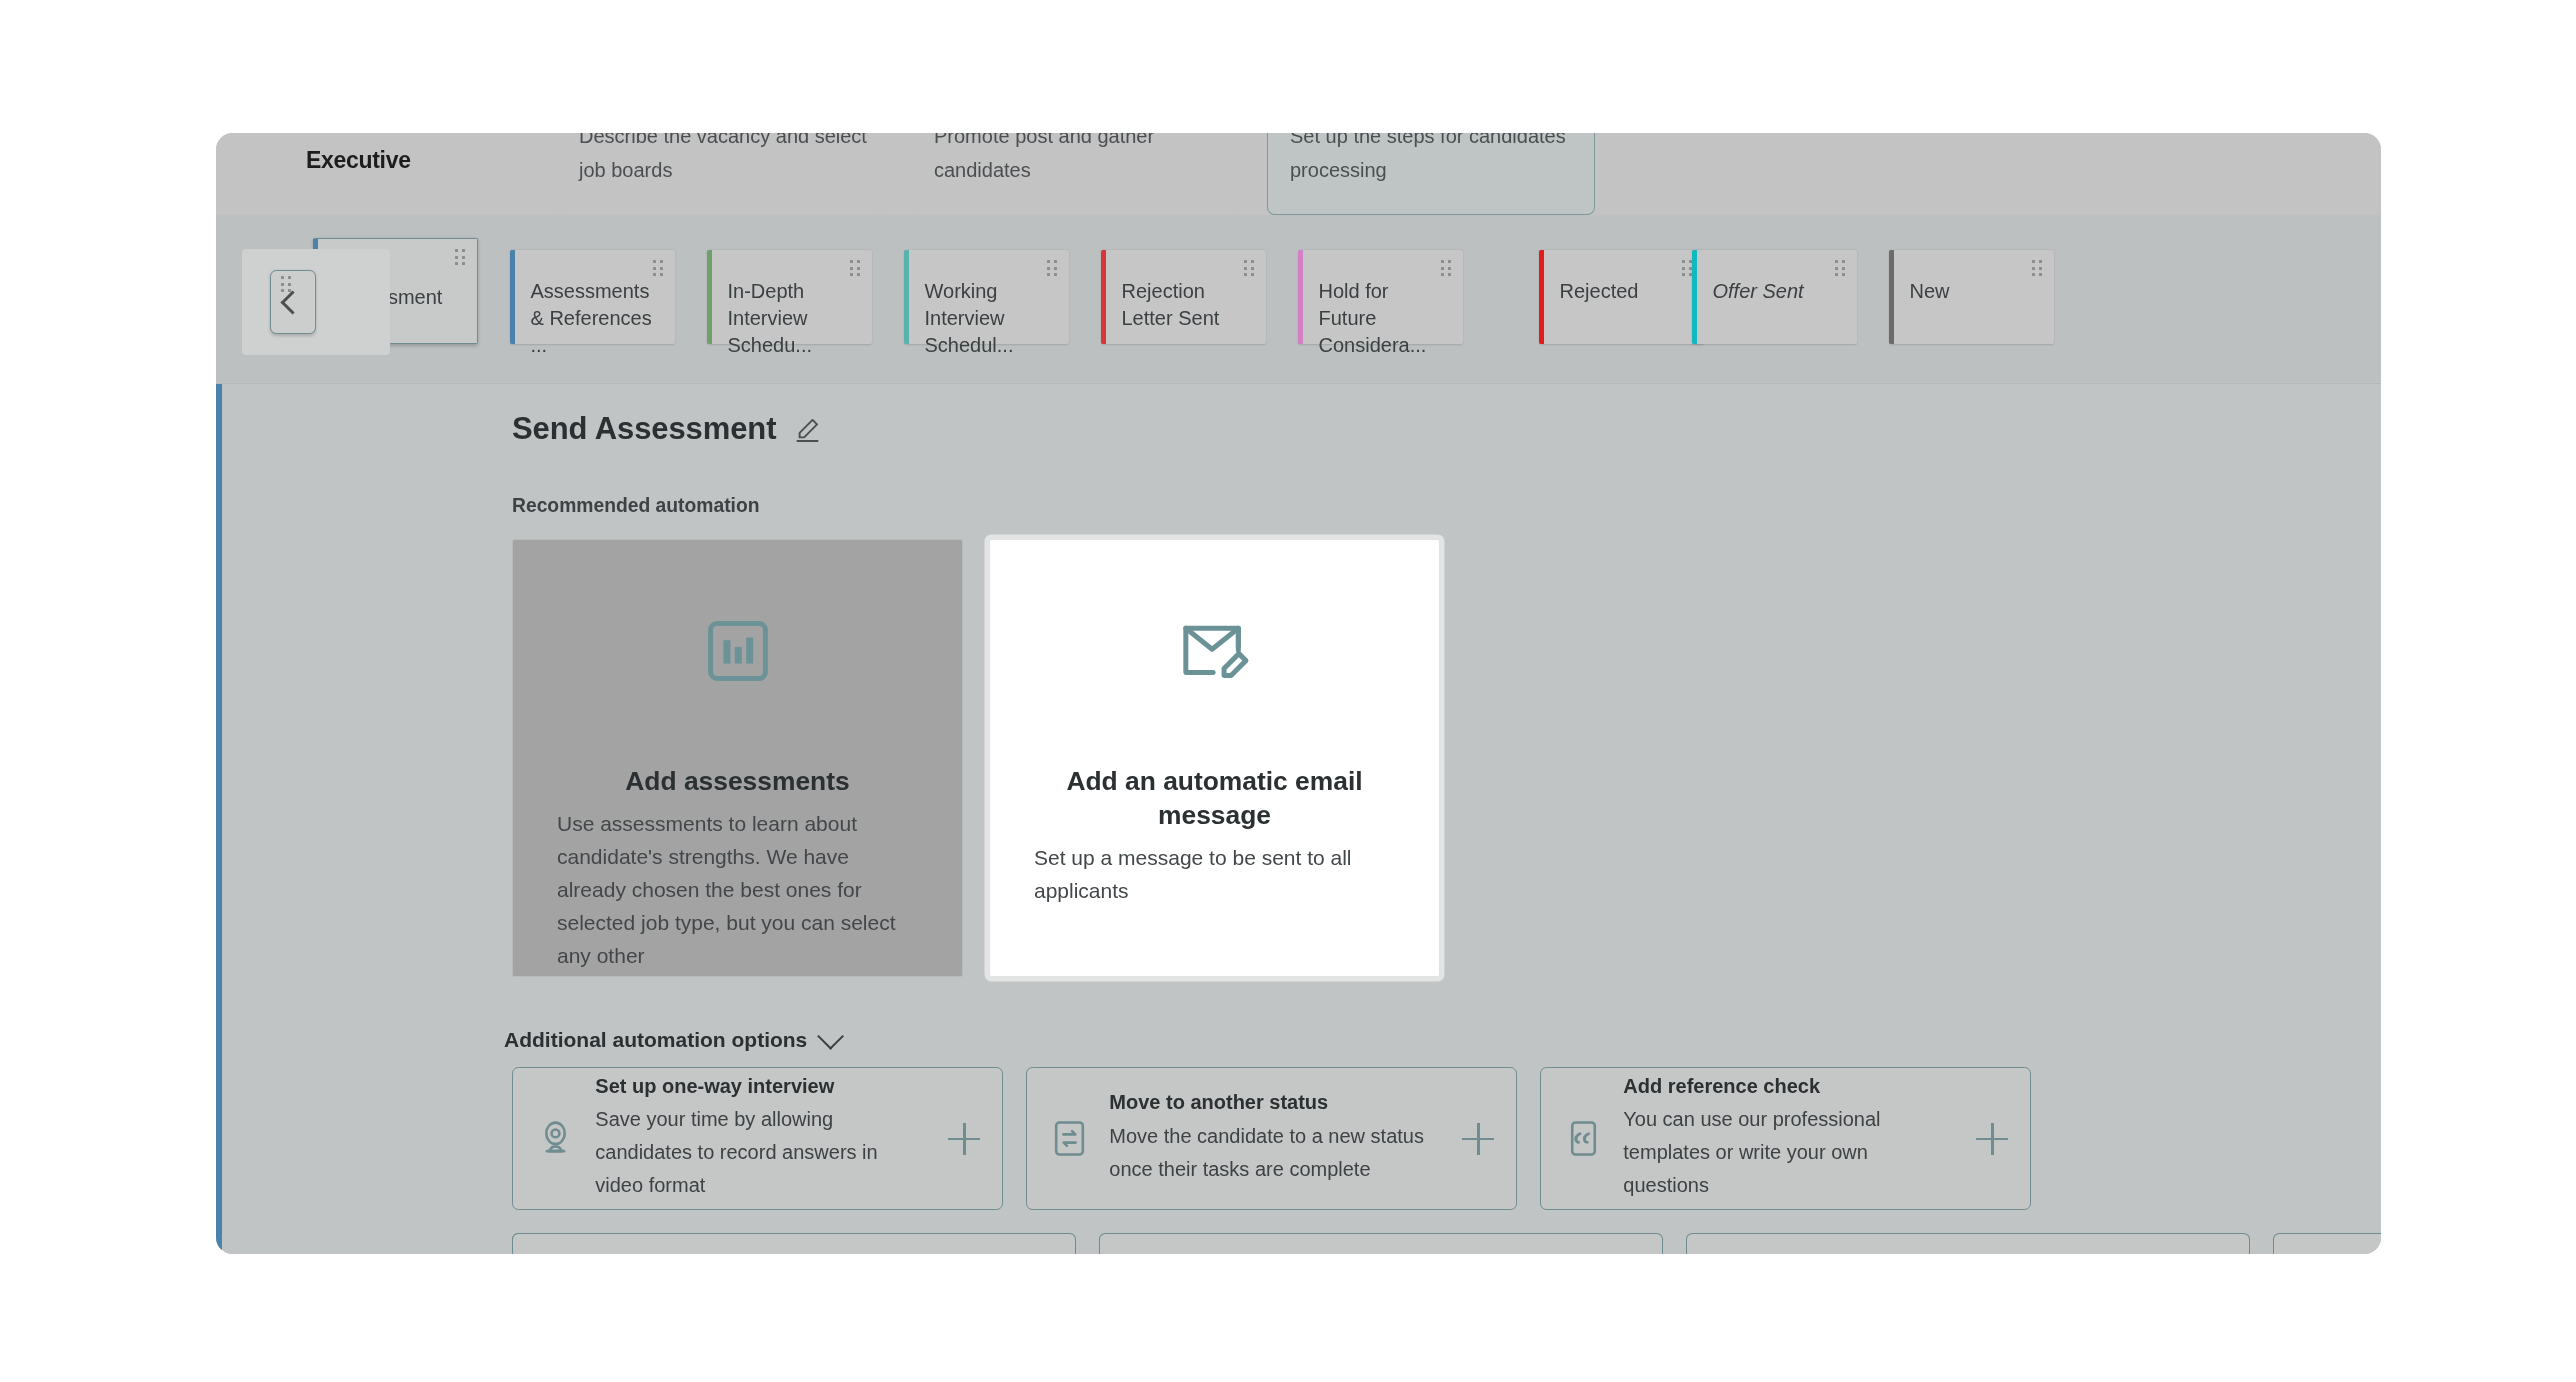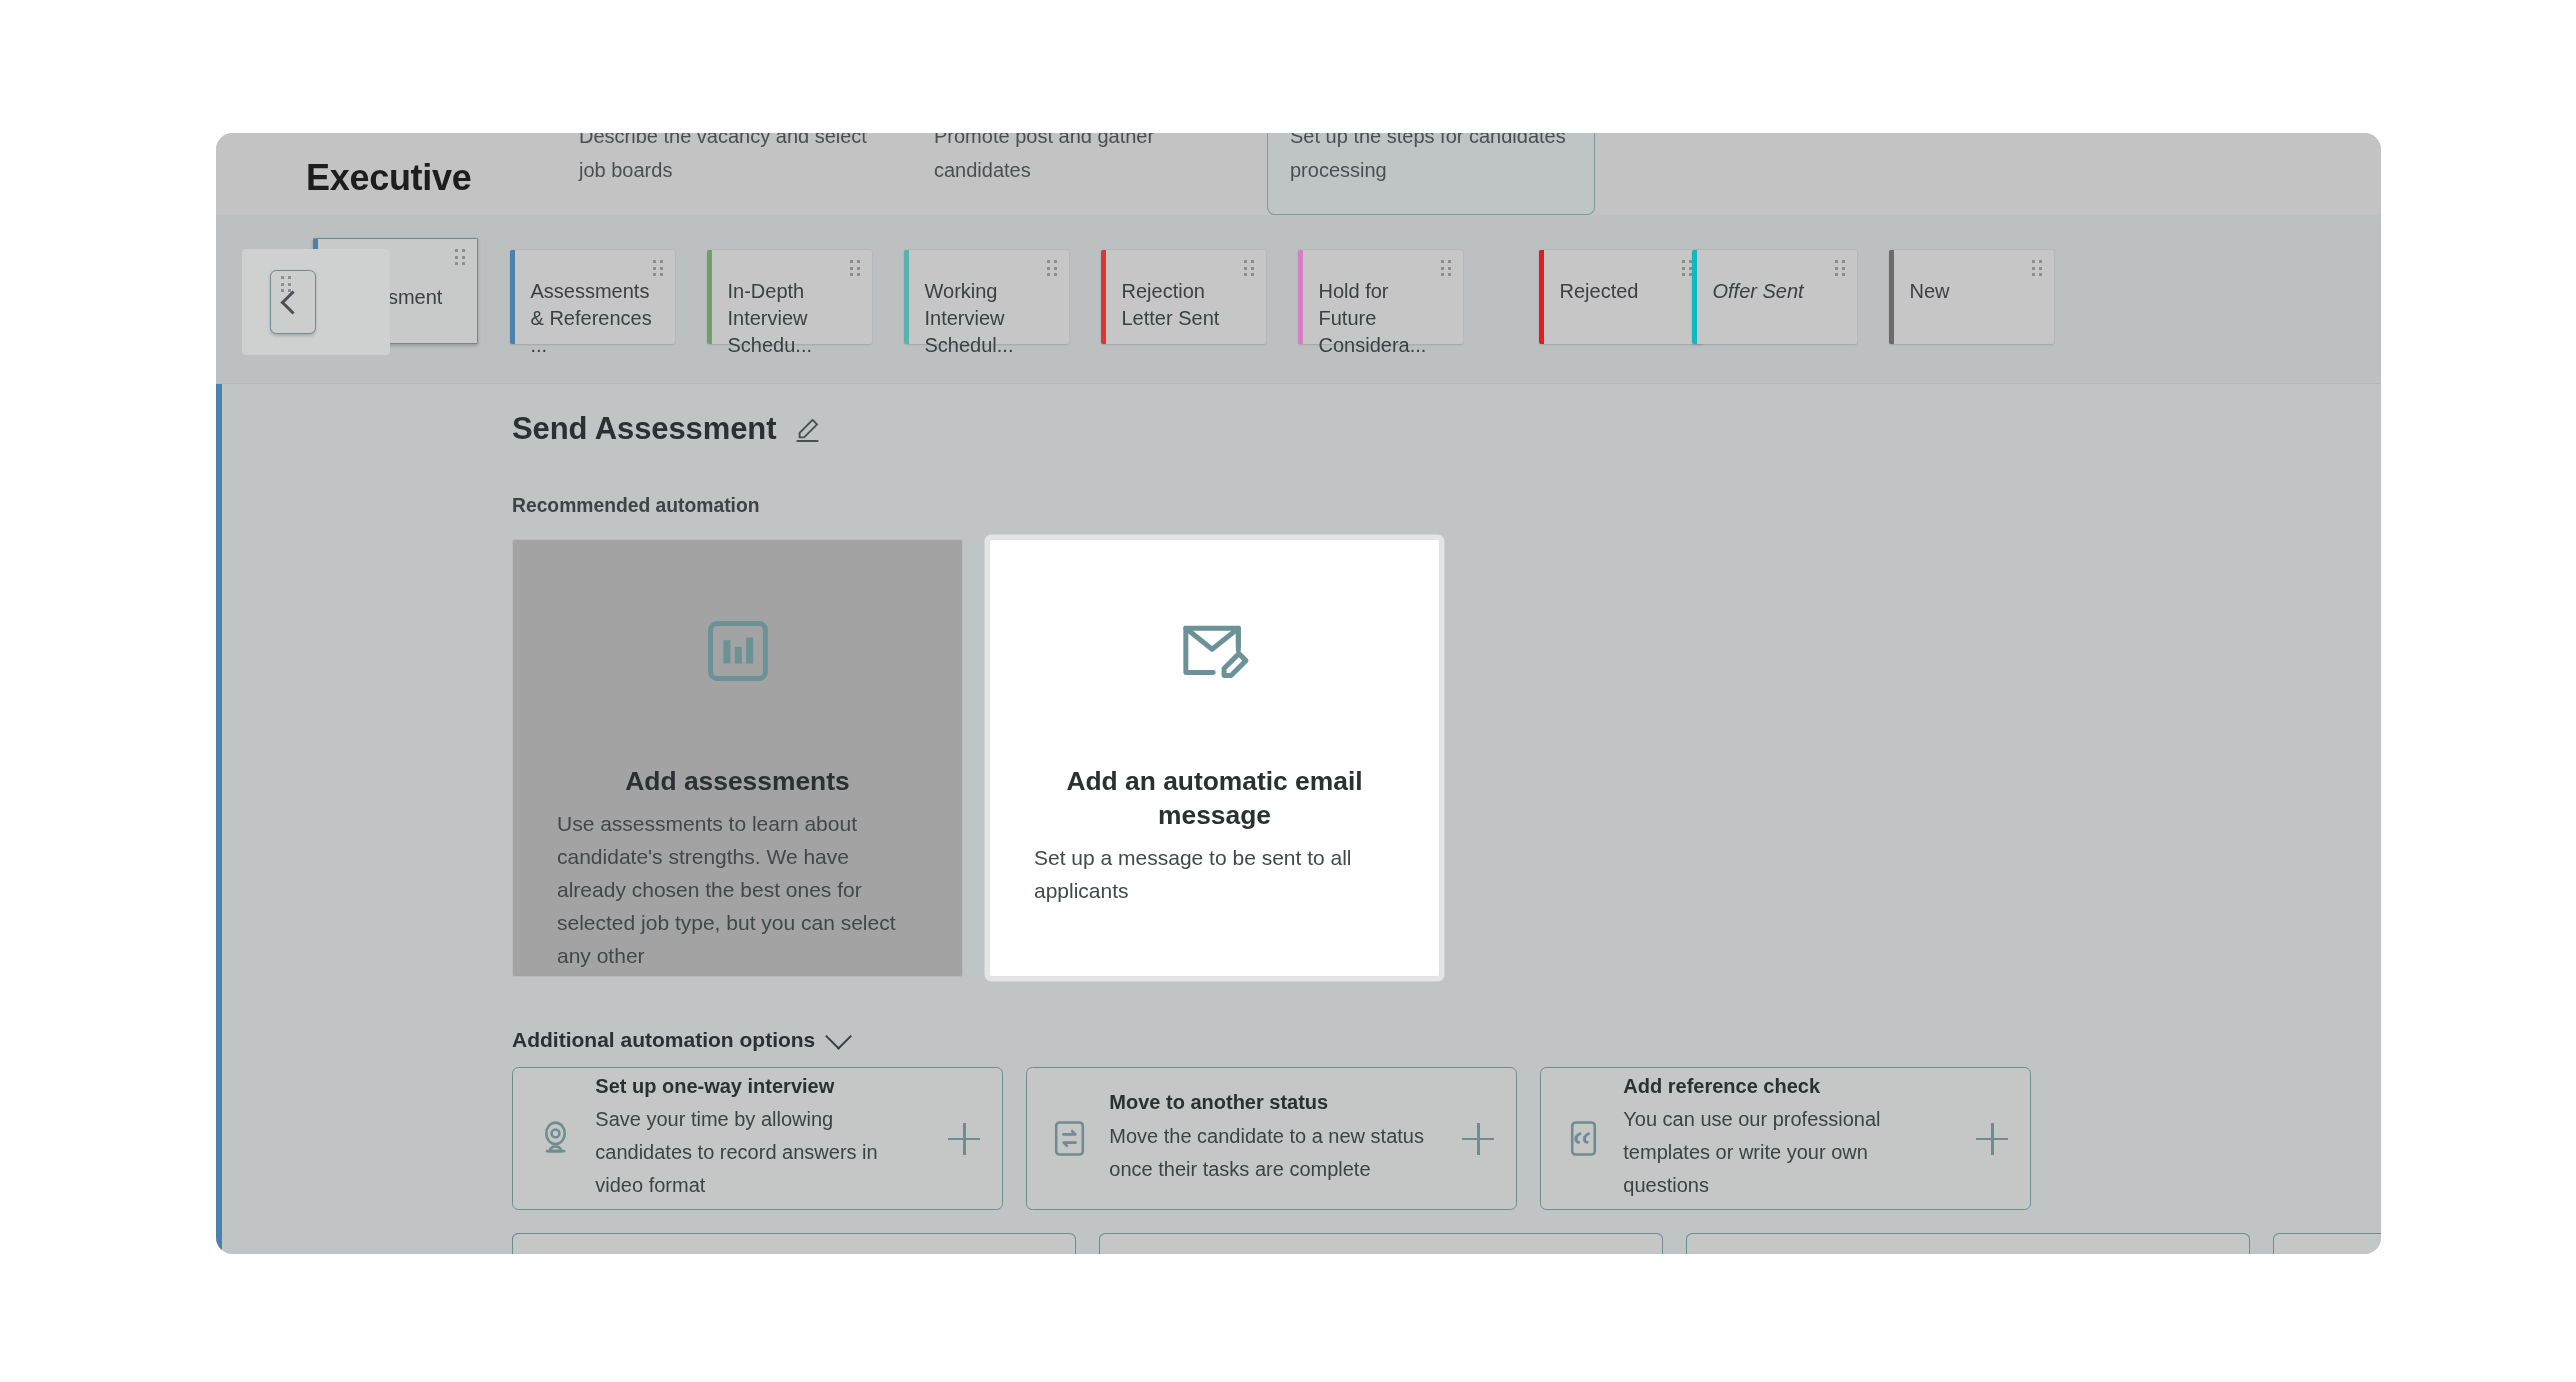--- a/index.html
+++ b/index.html
@@ -26,25 +26,25 @@
     position:absolute; left:0; top:0;
     width:2165px; height:82px;
     background:#c3c3c3;
     display:flex;
     align-items:flex-start;
   }
   #wizard-title{
     width:341px;
     padding-left:90px;
     box-sizing:border-box;
-    font-size:36px;
+    font-size:23px;
     font-weight:bold;
     color:#1d1d1d;
     line-height:1;
-    margin-top:27px;
+    margin-top:16px;
     letter-spacing:-0.3px;
   }
   .wizard-step{
     width:328px;
     height:82px;
     margin-right:27px;
     background:#c3c3c3;
     border-radius:0 0 7.7px 7.7px;
     box-sizing:border-box;
     padding:0 22px;
@@ -198,21 +198,21 @@
     text-align:center;line-height:34px;max-width:335px;
   }
   .rec-desc{
     margin-top:9px;
     font-size:21px;color:#42474a;
     text-align:left;line-height:33px;max-width:361px;
   }
 
   
   #addl-header{
-    position:absolute;left:296px;top:644px;
+    position:absolute;left:288px;top:644px;
     display:flex;align-items:center;gap:14px;
   }
   #addl-header .a-text{font-size:21px;font-weight:bold;color:#2b3033;}
   .chev-down{
     width:16.7px;height:16.7px;
     border-left:2.6px solid #3a3f42;border-bottom:2.6px solid #3a3f42;
     transform:rotate(-45deg);margin-top:-6.4px;
   }
 
   #opt-grid{

